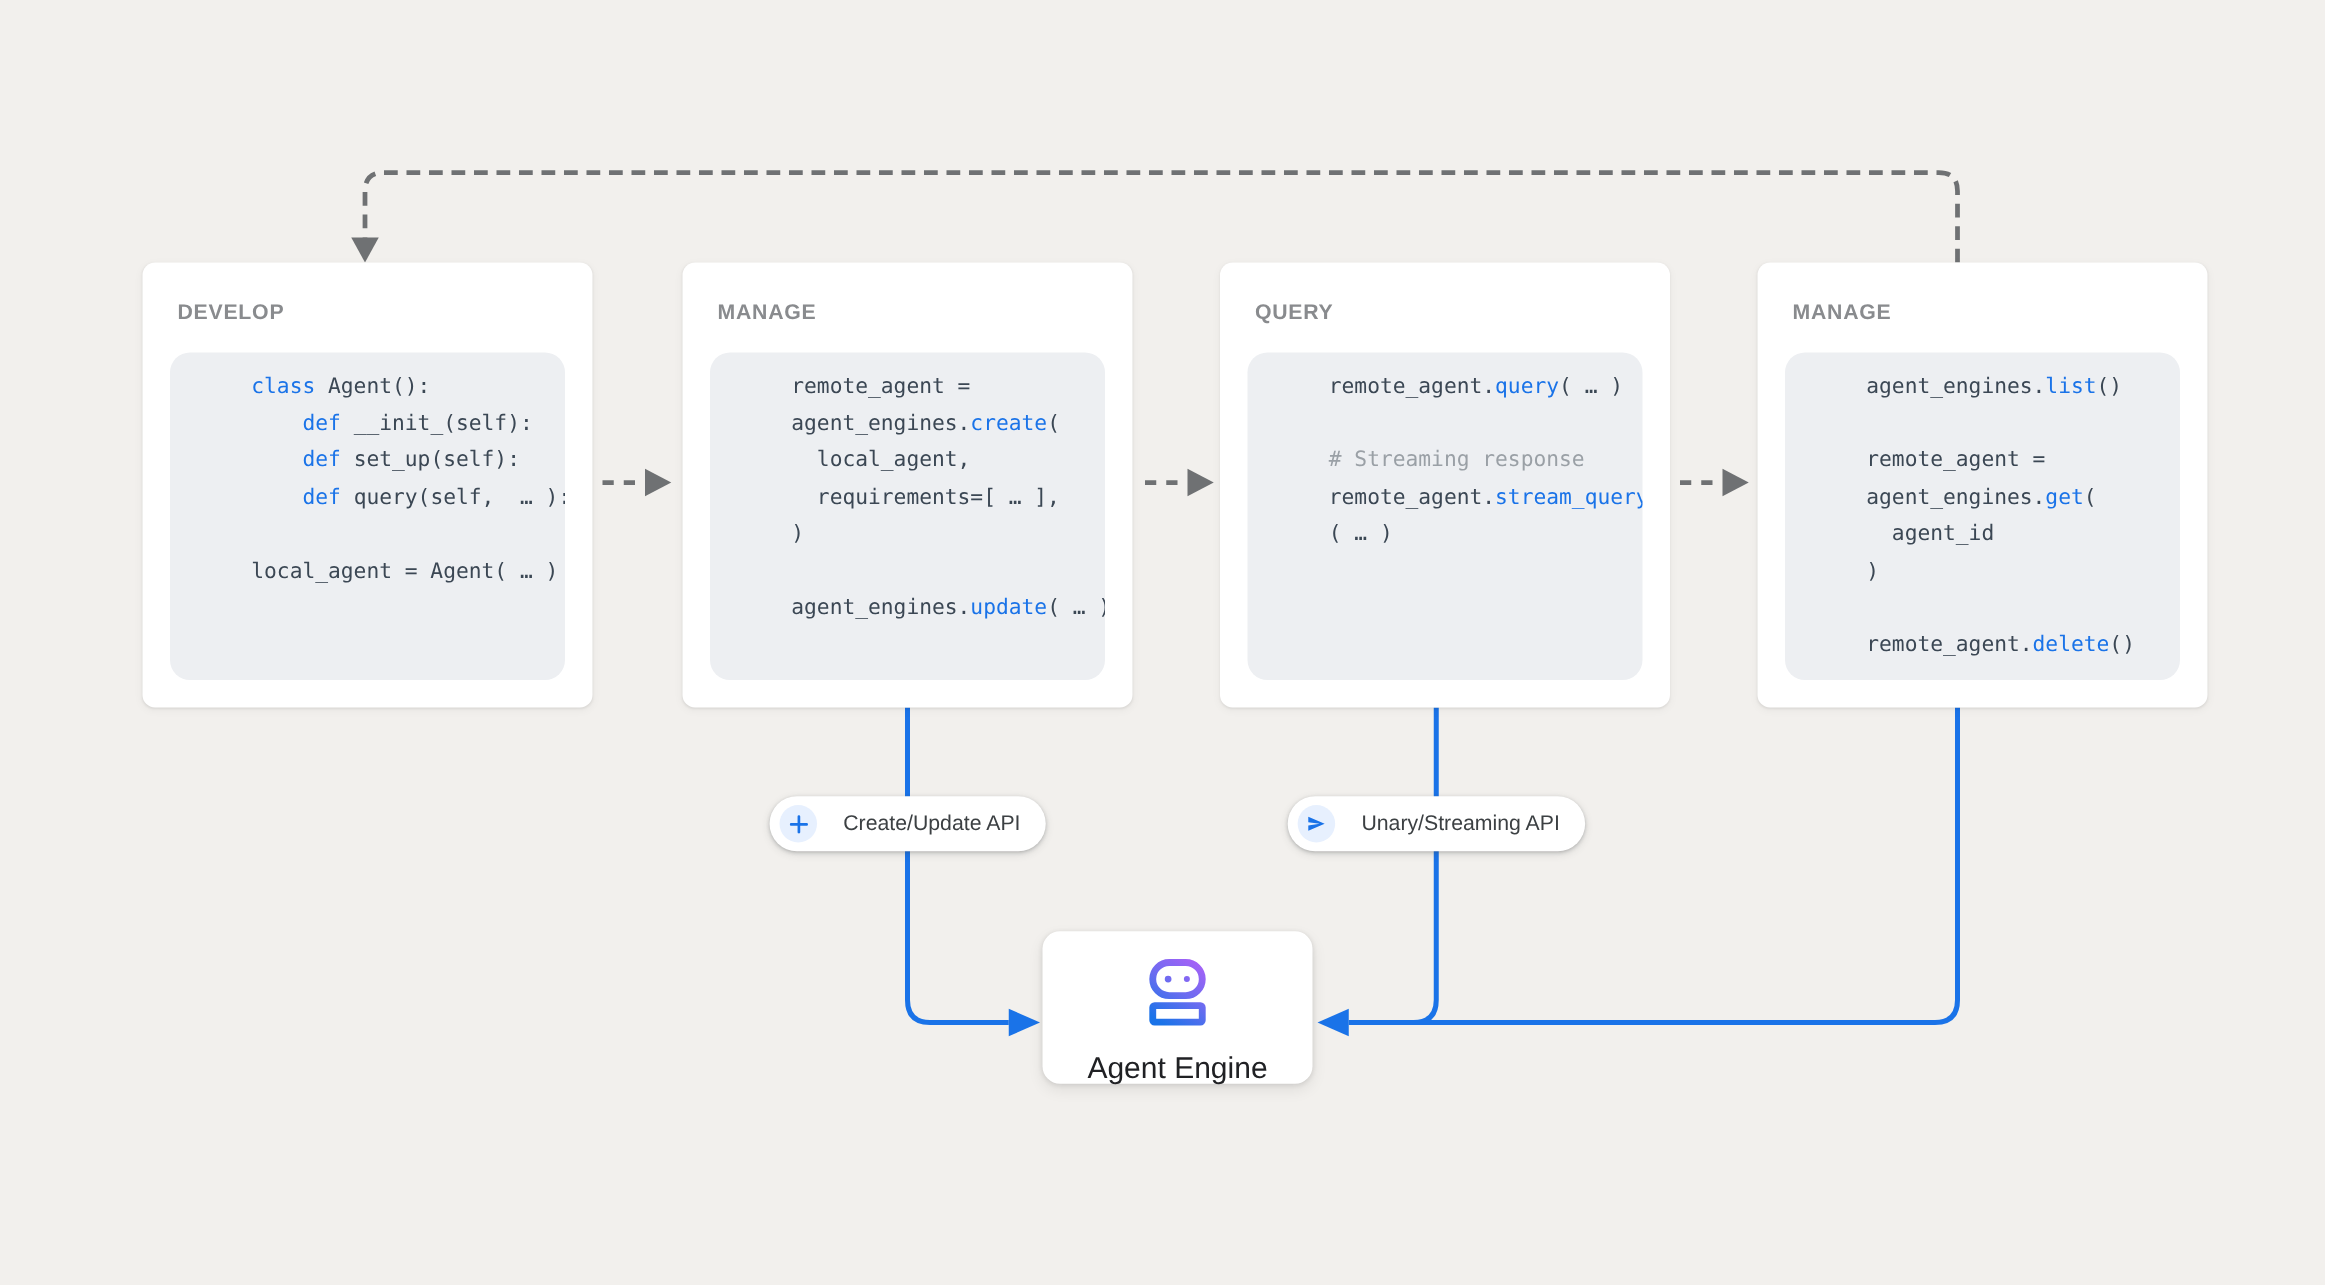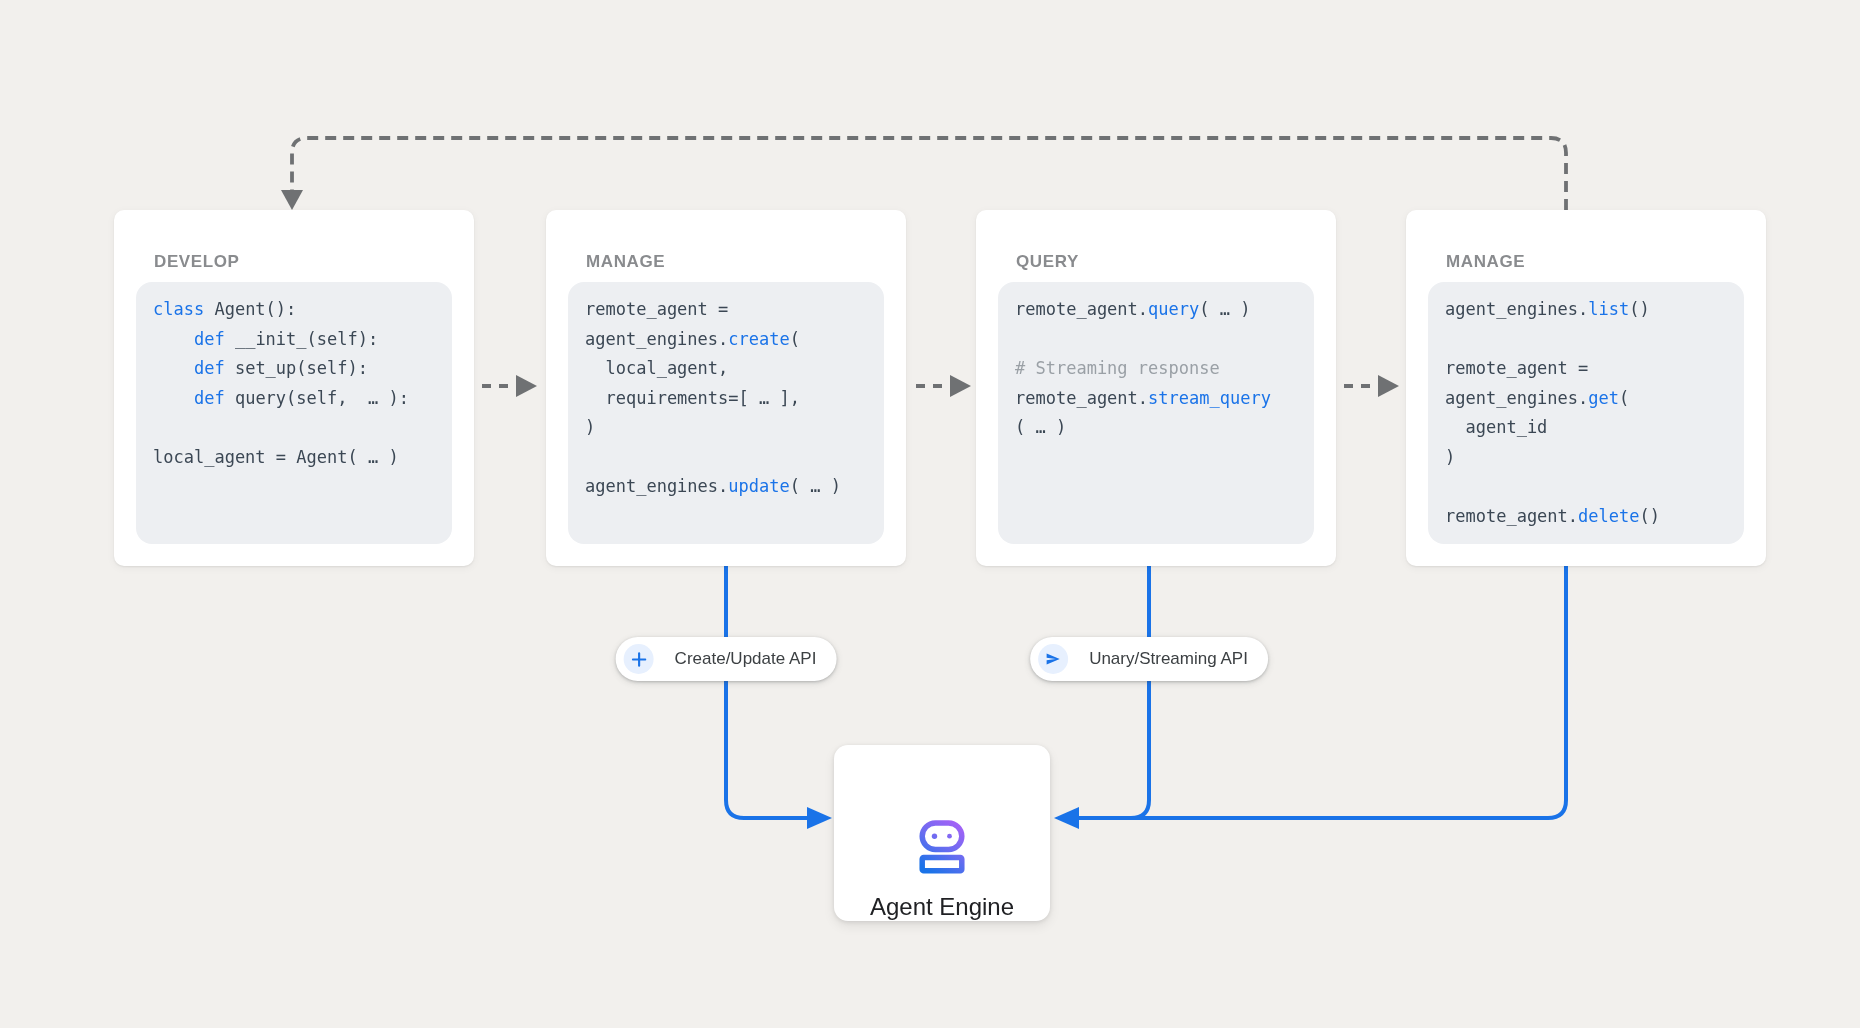--- a/index.html
+++ b/index.html
@@ -2,42 +2,42 @@
 <html><head>
 <meta charset="utf-8">
 <style>
   html,body{margin:0;padding:0;background:#f2f0ed;}
   .stage{position:relative;width:1860px;height:1028px;background:#f2f0ed;overflow:hidden;
          font-family:"Liberation Sans",sans-serif;}
   svg.connectors{position:absolute;left:0;top:0;width:1860px;height:1028px;z-index:1;}
 
   .panel{position:absolute;top:210px;width:360px;height:356px;background:#ffffff;
          border-radius:10px;box-shadow:0 1px 2px rgba(0,0,0,.07),0 2px 8px rgba(0,0,0,.05);z-index:2;}
-  .panel-title{position:absolute;top:26px;left:24px;margin:16px;font-size:17px;font-weight:700;
+  .panel-title{position:absolute;top:26px;left:24px;margin:4px;font-size:17px;font-weight:700;
          letter-spacing:.6px;color:#898b8e;}
   .codeblock{position:absolute;left:22px;right:22px;top:72px;bottom:22px;background:#edeff2;
          border-radius:16px;padding:13px 17px;box-sizing:border-box;overflow:hidden;}
   .code-line{white-space:pre;font-family:"DejaVu Sans Mono",monospace;font-size:17px;
-         height:29.5px;line-height:29.5px;color:#3b4754;}
+         height:29.5px;line-height:29.5px;color:#3b4754;margin-left:48px;}
   .code-line .kw{color:#1a73e8;}
   .code-line .cm{color:#9aa0a6;}
   .code-line .pl{color:#3b4754;}
 
   .badge{position:absolute;top:637px;height:44px;transform:translateX(-50%);
          display:flex;align-items:center;gap:21px;padding:0 20px 0 8px;background:#ffffff;
          border-radius:999px;box-shadow:0 1px 3px rgba(60,64,67,.28),0 2px 7px rgba(60,64,67,.15);
          z-index:3;}
   .badge-icon{width:30px;height:30px;border-radius:50%;background:#e7f0fe;display:flex;
          align-items:center;justify-content:center;flex:0 0 auto;}
   .badge-label{font-size:17px;font-weight:500;color:#3c4043;white-space:nowrap;}
 
-  .engine{position:absolute;left:834px;top:745px;width:216px;height:176px;background:#ffffff;
+  .engine{position:absolute;left:834px;top:745px;width:216px;height:122px;background:#ffffff;
          border-radius:14px;box-shadow:0 1px 4px rgba(0,0,0,.10),0 5px 12px rgba(0,0,0,.08);
          display:flex;flex-direction:column;align-items:center;padding-top:22px;box-sizing:border-box;
-         z-index:3;justify-content:flex-end;}
+         z-index:3;}
   .engine-label{margin-top:15px;font-size:24px;font-weight:500;color:#202124;}
 </style>
 </head>
 <body>
 
 <div class="stage">
 
   <svg class="connectors" viewBox="0 0 1860 1028" fill="none">
 
     <g stroke="#6f7173" stroke-width="3.8">

